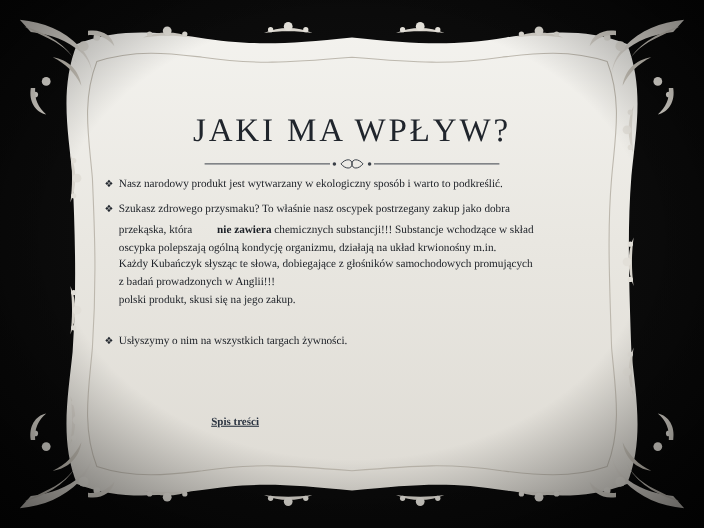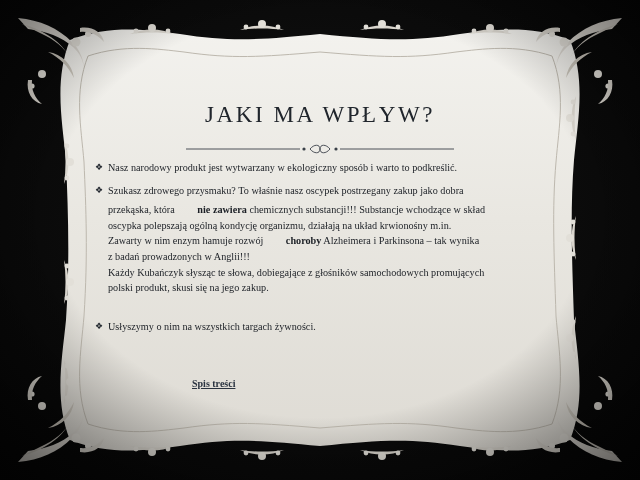--- a/index.html
+++ b/index.html
@@ -39,21 +39,21 @@
     height: 398px;
   }
 
   .title {
     position: absolute;
     left: 0;
     top: 72px;
     width: 516px;
     text-align: center;
     font-family: "Liberation Serif", serif;
-    font-size: 23px;
+    font-size: 30px;
     letter-spacing: 2.6px;
     color: #20252c;
     font-weight: normal;
   }
 
   .title-rule {
     position: absolute;
     left: 118px;
     top: 112px;
     width: 280px;
@@ -264,23 +264,22 @@
 
       <div class="bullet-row">
         <span class="bullet-mark">❖</span>
         <span class="bullet-text">Szukasz zdrowego przysmaku? To właśnie nasz oscypek postrzegany zakup jako dobra</span>
       </div>
 
       <div class="spacer-xs"></div>
 
       <p class="para"><span>przekąska, która </span><b>nie zawiera</b><span> chemicznych substancji!!! Substancje wchodzące w skład</span></p>
       <p class="para"><span>oscypka polepszają ogólną kondycję organizmu, działają na układ krwionośny m.in.</span></p>
-      <p class="para"><span>Zawarty w nim enzym hamuje rozwój </span><b>choroby</b><span> Alzheimera i Parkinsona – tak wynika</span></p>
+      <p class="para"><span>Każdy Kubańczyk słysząc te słowa, dobiegające z głośników samochodowych promujących</span></p>
       <p class="para"><span>z badań prowadzonych w Anglii!!!</span></p>
-      <p class="para"><span>Każdy Kubańczyk słysząc te słowa, dobiegające z głośników samochodowych promujących</span></p>
       <p class="para tight"><span>polski produkt, skusi się na jego zakup.</span></p>
 
       <div class="spacer-sm"></div>
 
       <div class="bullet-row">
         <span class="bullet-mark">❖</span>
         <span class="bullet-text">Usłyszymy o nim na wszystkich  targach żywności.</span>
       </div>
 
     </div>

